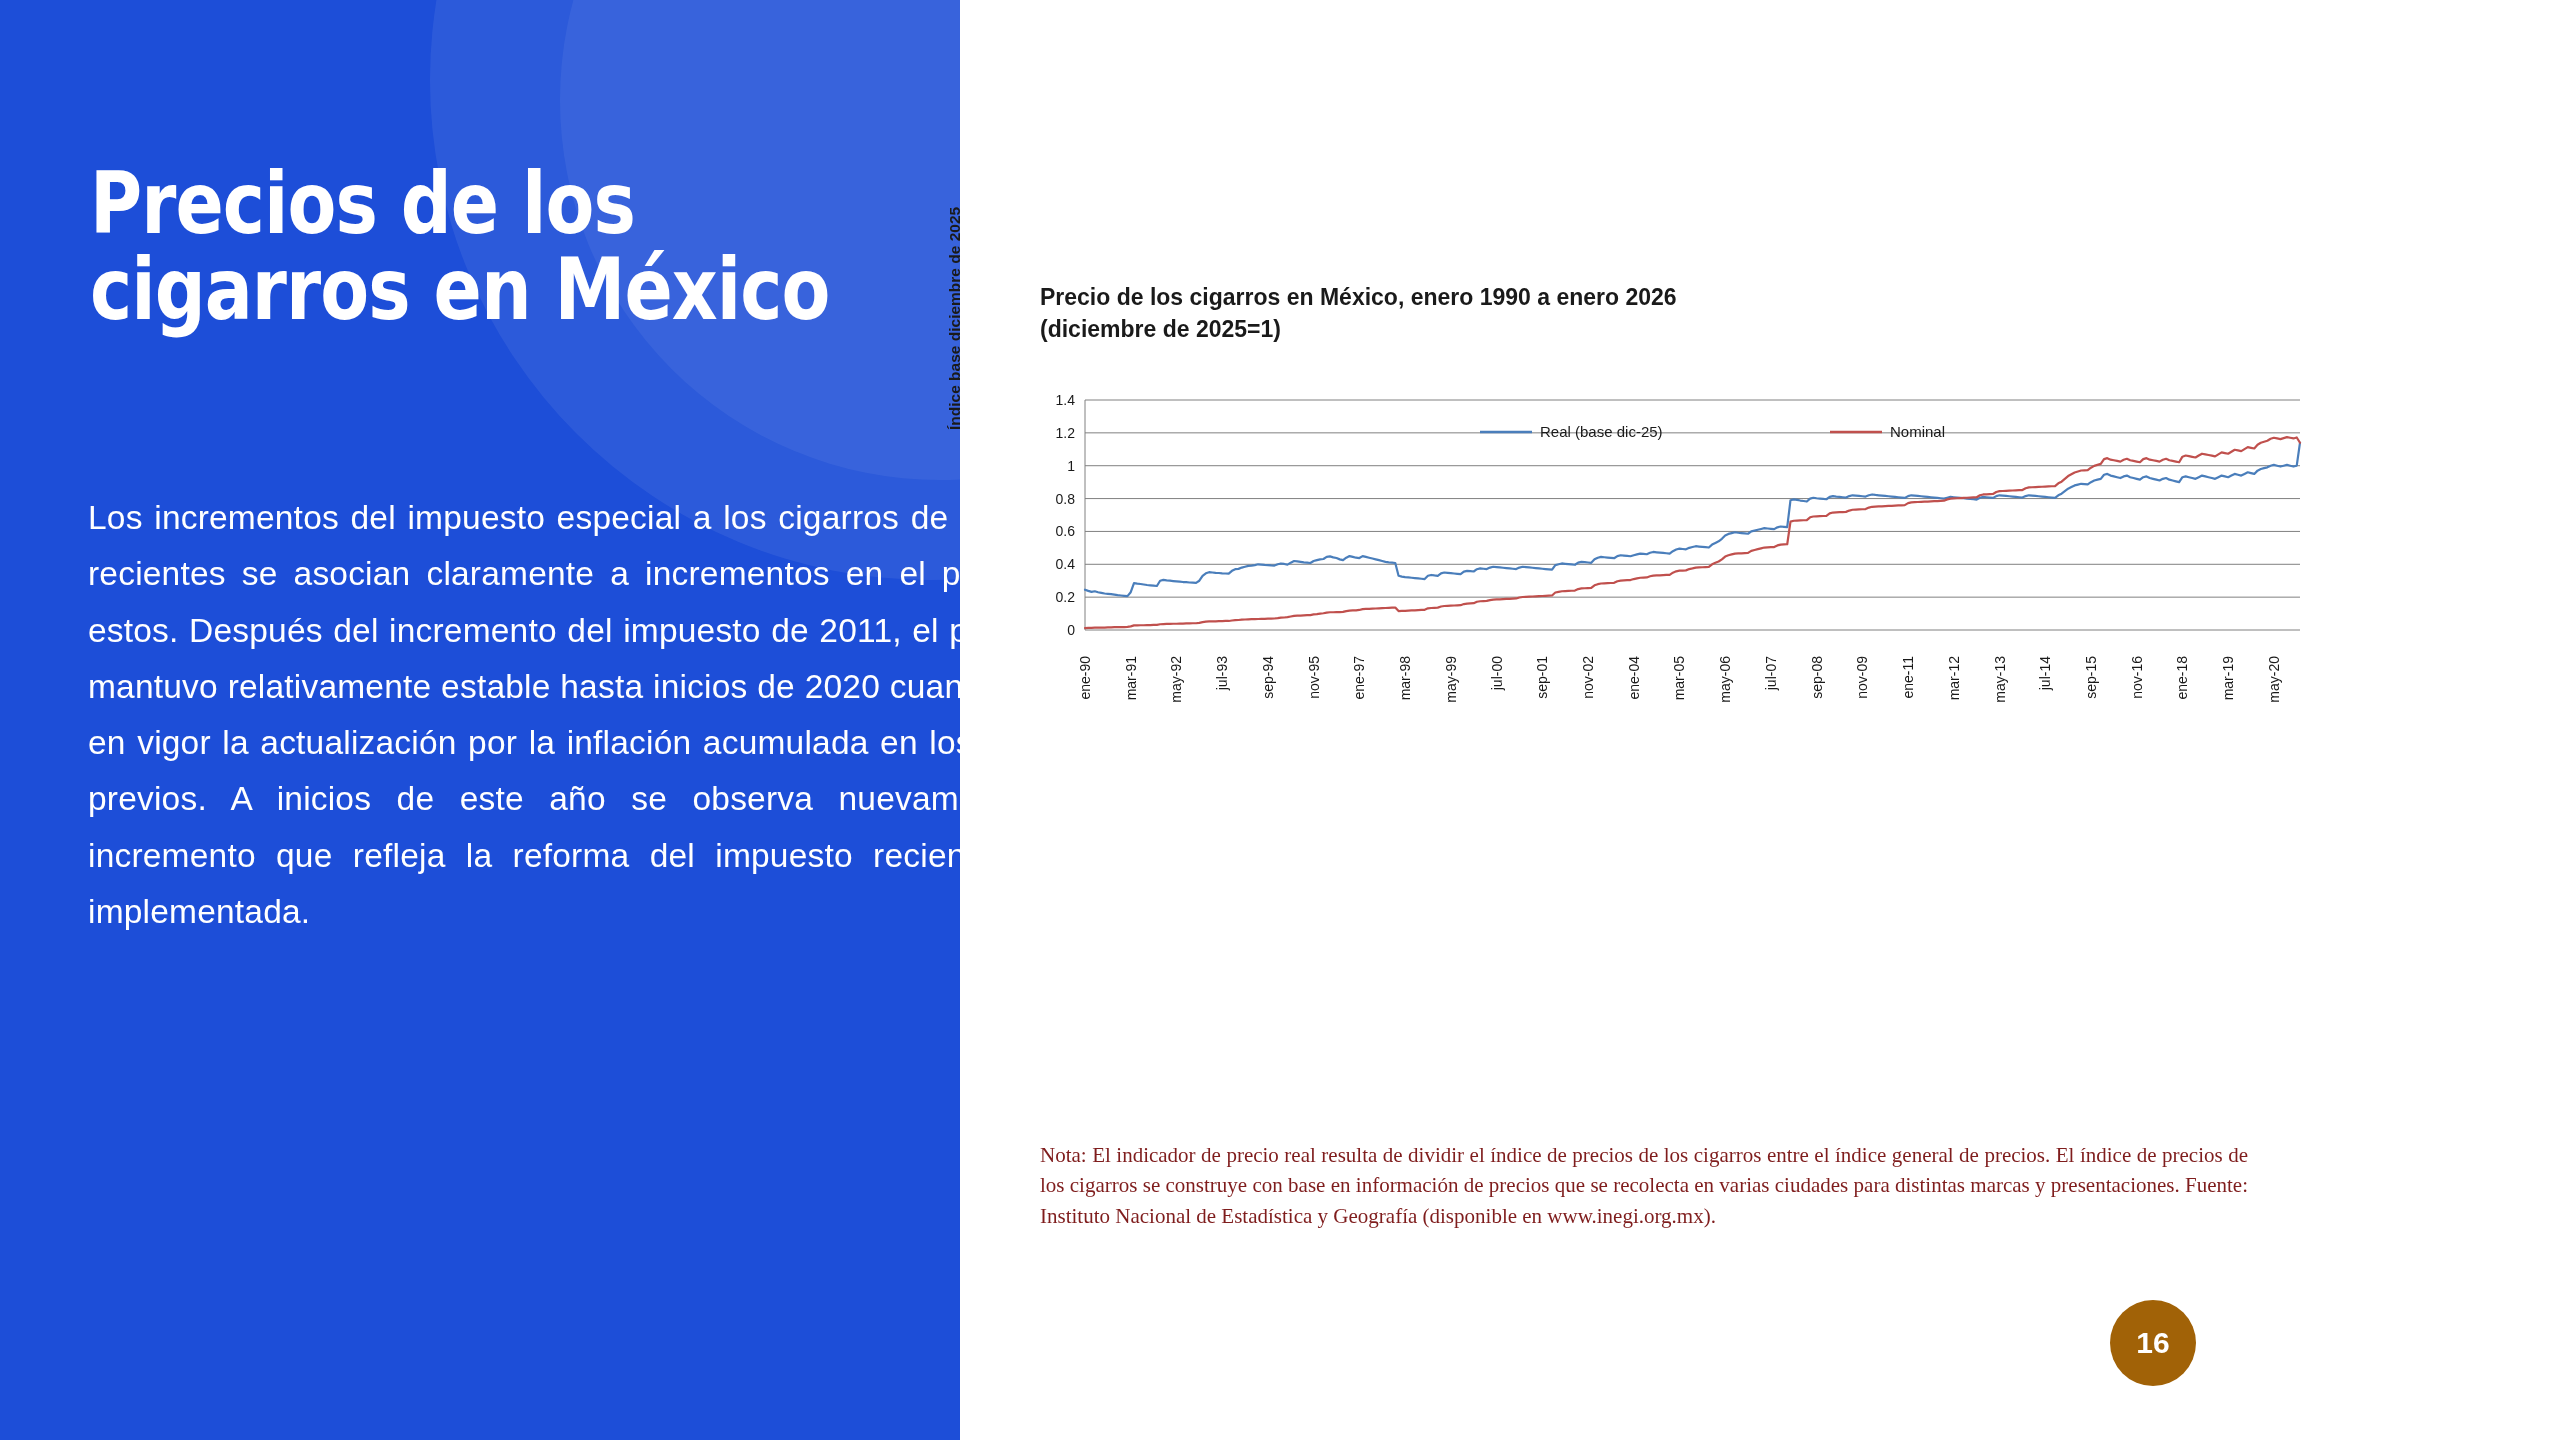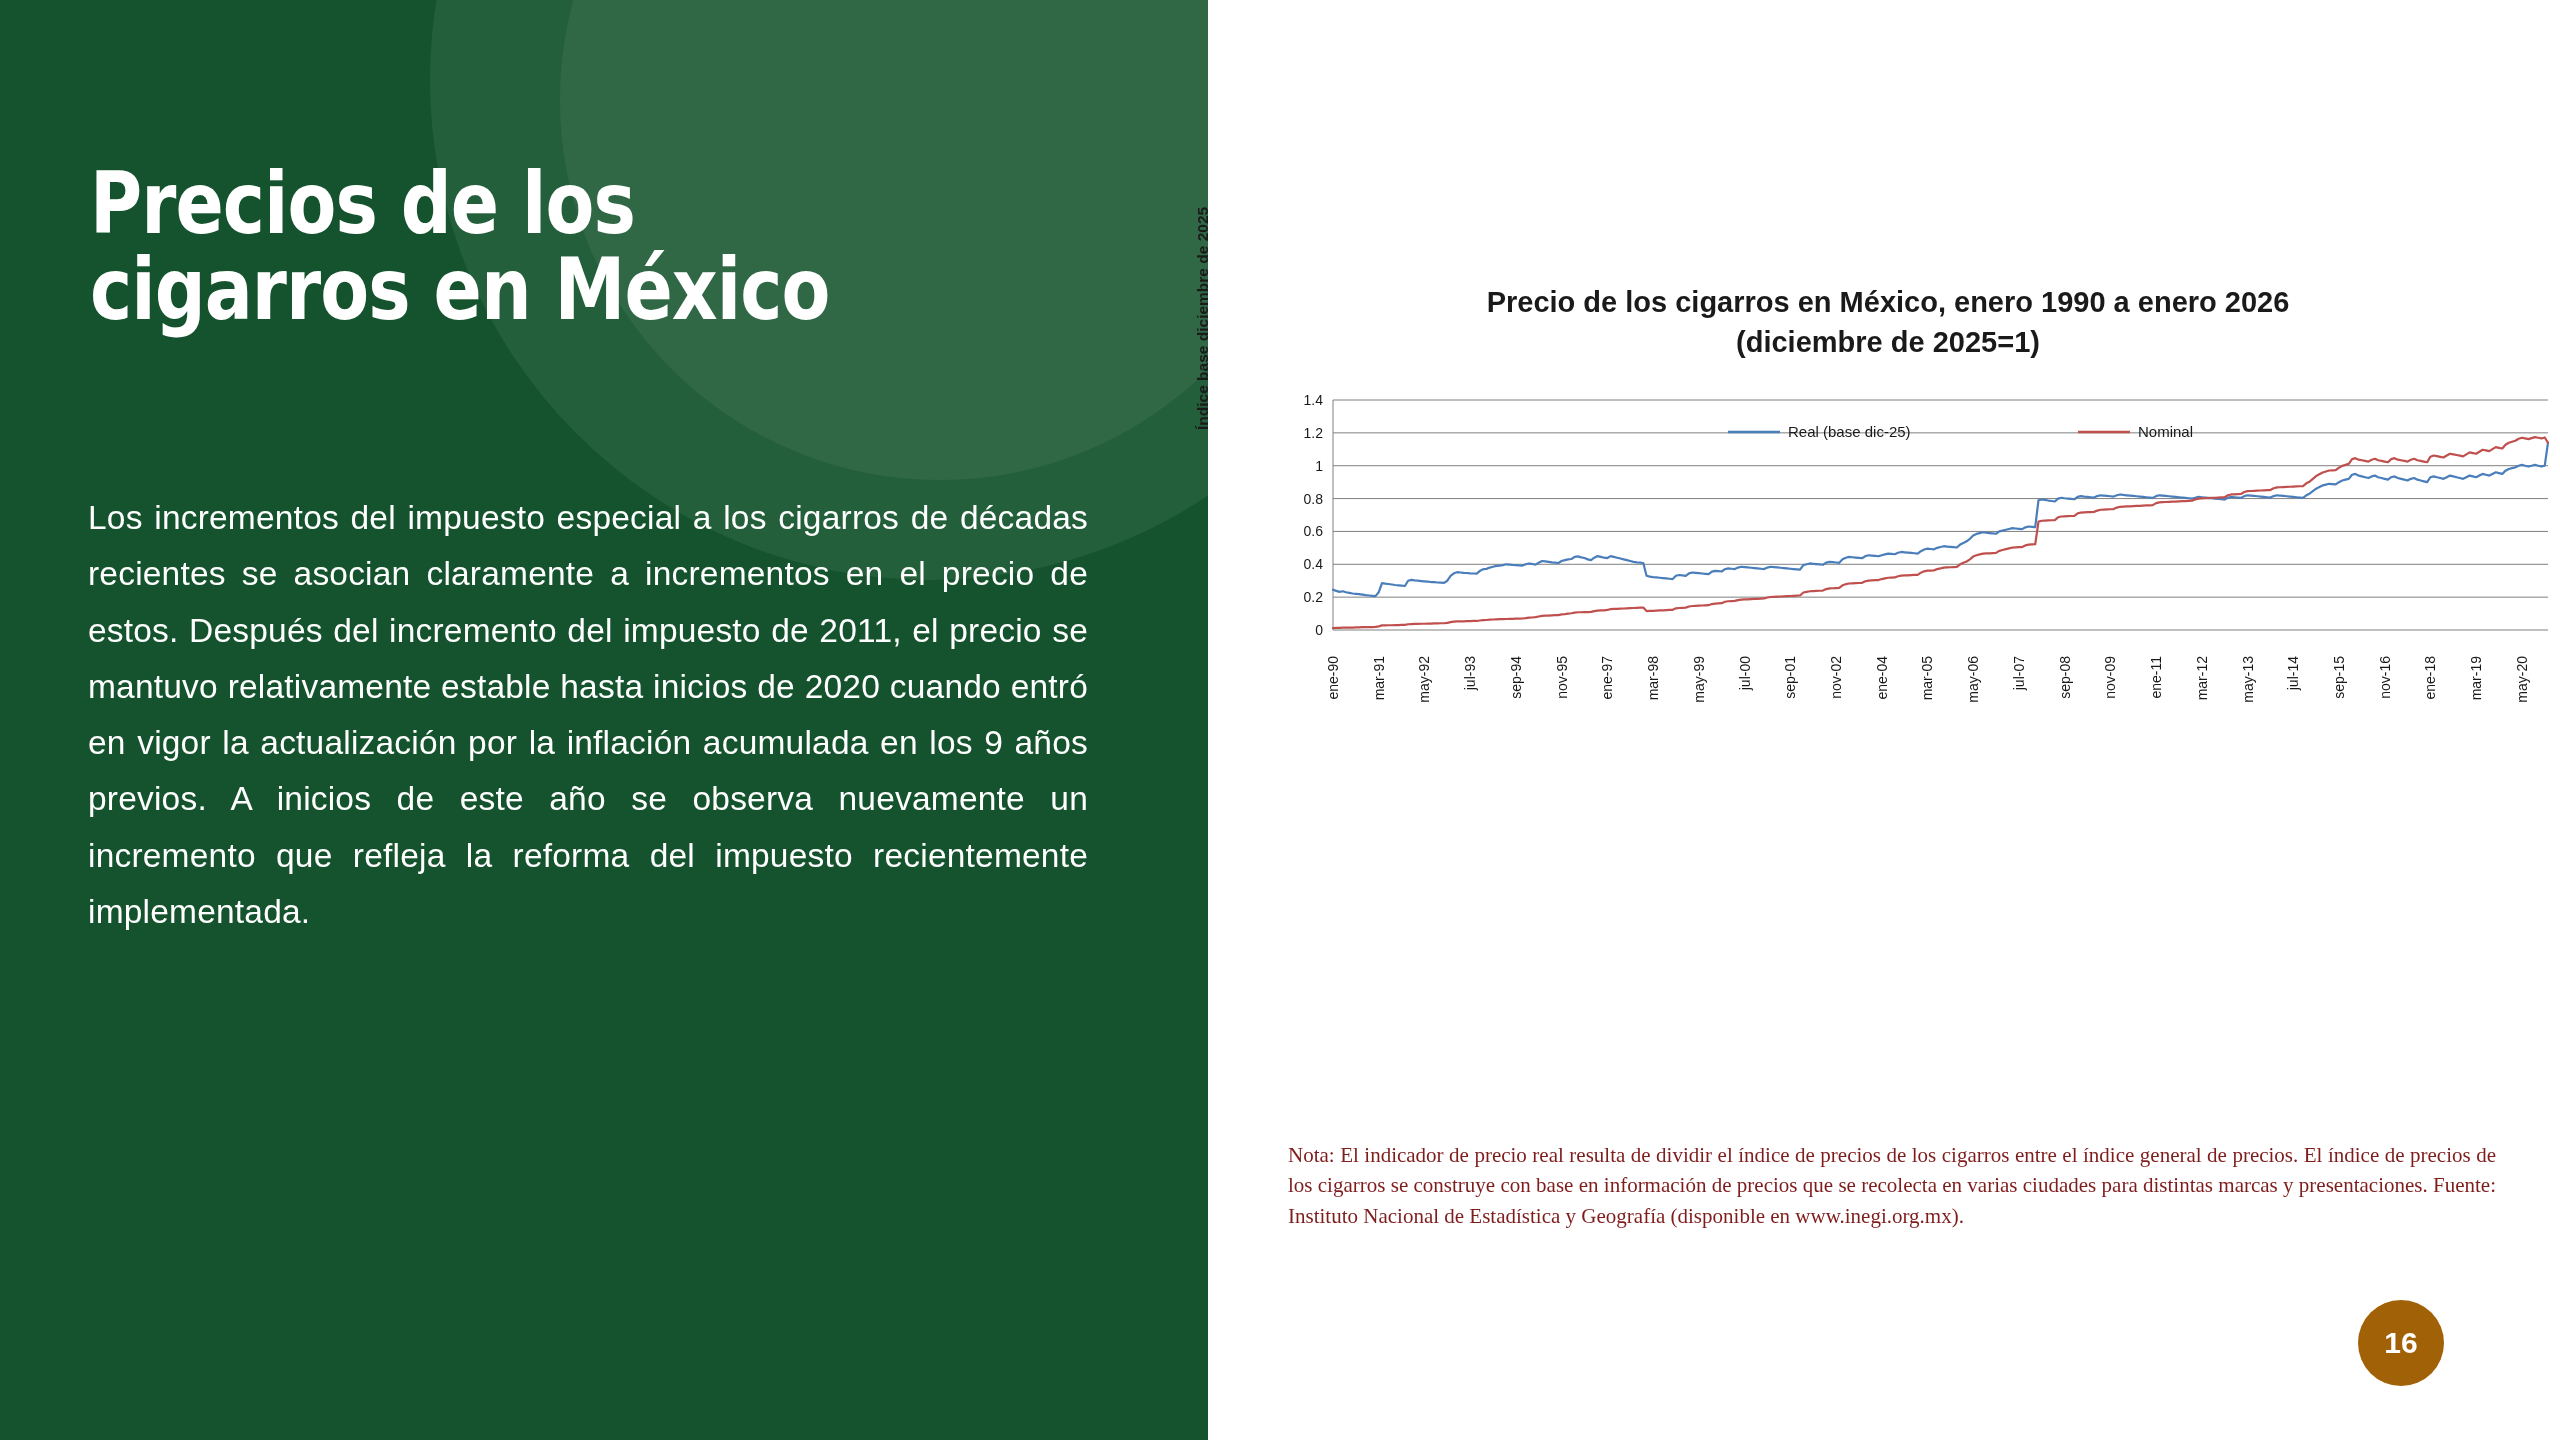--- a/index.html
+++ b/index.html
@@ -16,23 +16,23 @@
   .slide {
     position: relative;
     width: 2560px;
     height: 1440px;
     background: #ffffff;
     display: flex;
   }
   
   .left-panel {
     position: relative;
-    width: 1208px;
+    width: 960px;
     height: 1440px;
-    background: #14532d;
+    background: #1d4ed8;
     overflow: hidden;
     flex: none;
   }
   .deco-circle {
     position: absolute;
     border-radius: 50%;
     background: rgba(255,255,255,0.07);
     pointer-events: none;
   }
   .deco-1 {
@@ -84,23 +84,22 @@
     width: 1352px;
     height: 1440px;
     background: #ffffff;
     flex: none;
   }
   .chart-title {
     position: absolute;
     left: 80px;
     top: 282px;
     width: 1200px;
-    text-align: center;
     font-weight: bold;
-    font-size: 29px;
+    font-size: 23px;
     color: #1a1a1a;
     line-height: 1.38;
     font-family: "Liberation Sans", sans-serif;
   }
   .ylabel {
     position: absolute;
     left: -14px;
     top: 430px;
     transform: rotate(-90deg);
     transform-origin: left top;

